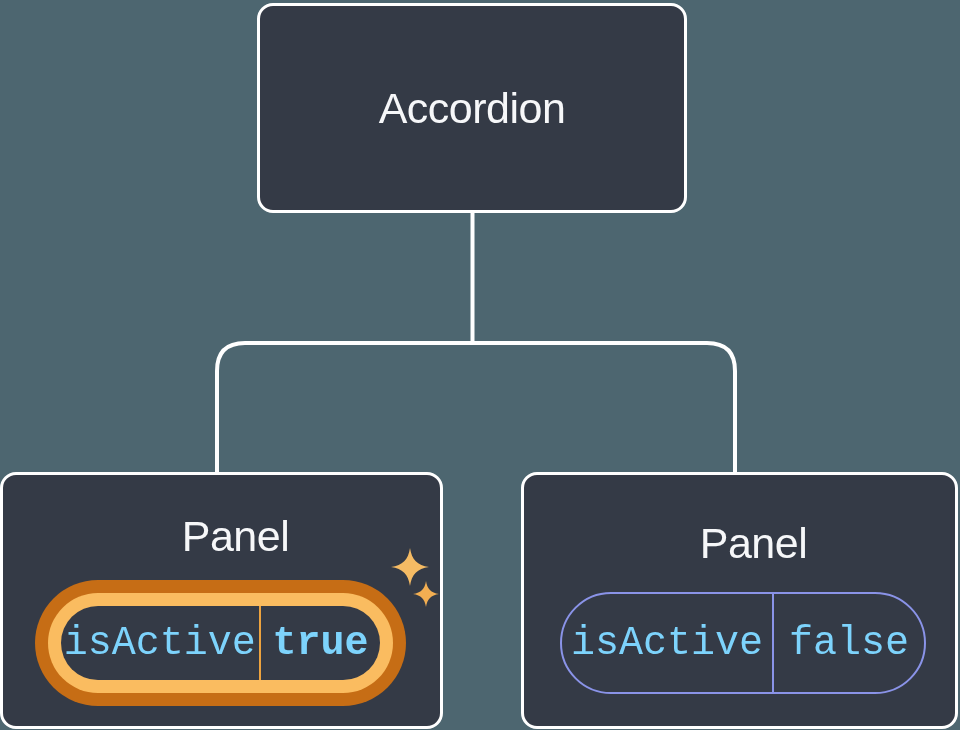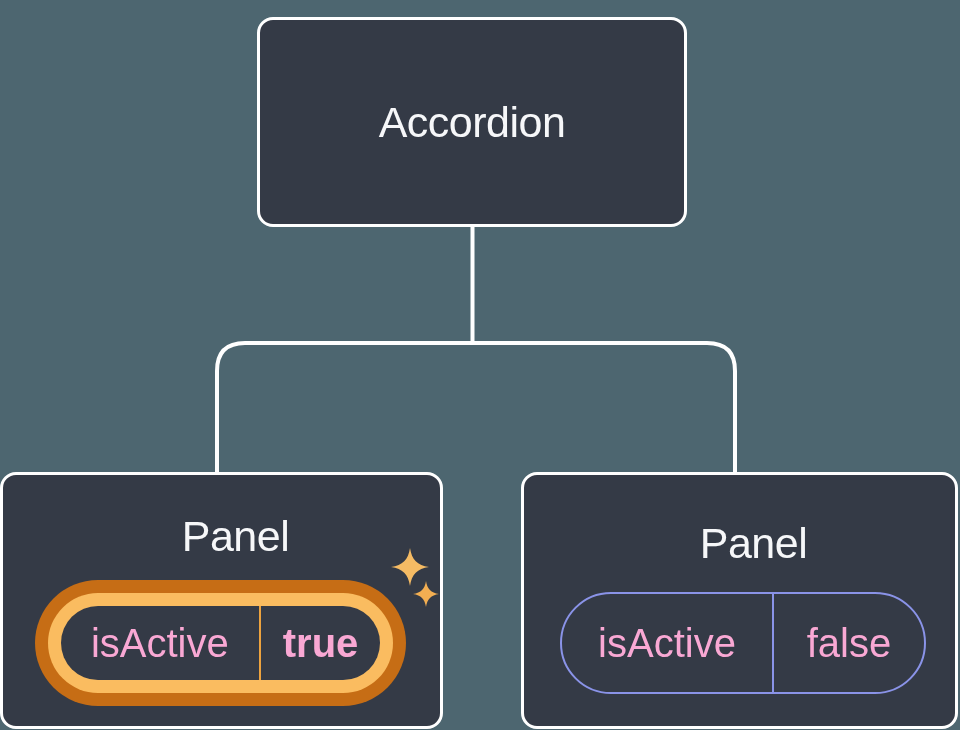--- a/index.html
+++ b/index.html
@@ -18,21 +18,21 @@
   }
   .node {
     position: absolute;
     background: #343A46;
     border: 3.5px solid #FFFFFF;
     border-radius: 16px;
     box-sizing: border-box;
     color: #F6F7F9;
   }
   .node-root {
-    left: 257px; top: 17px;
+    left: 257px; top: 3px;
     width: 430px; height: 210px;
     display: flex;
     align-items: center;
     justify-content: center;
   }
   .node-label {
     font-size: 43px;
     font-weight: 500;
     letter-spacing: -0.5px;
     color: #F6F7F9;
@@ -75,21 +75,22 @@
     border-radius: 999px;
     display: flex;
     align-items: stretch;
     overflow: hidden;
   }
   .pill-cell {
     display: flex;
     align-items: center;
     justify-content: center;
     font-size: 40px;
-    color: #f9a8d4;
+    color: #7dd3fc;
+    font-family: Liberation Mono, monospace;
   }
   .pill-inner .cell-key   { width: 198px; }
   .pill-inner .cell-value { width: 119px; font-weight: 700; text-align: right; }
   .pill-divider-active {
     width: 2.5px;
     background: #EDA33F;
     flex: 0 0 auto;
   }
 
   

